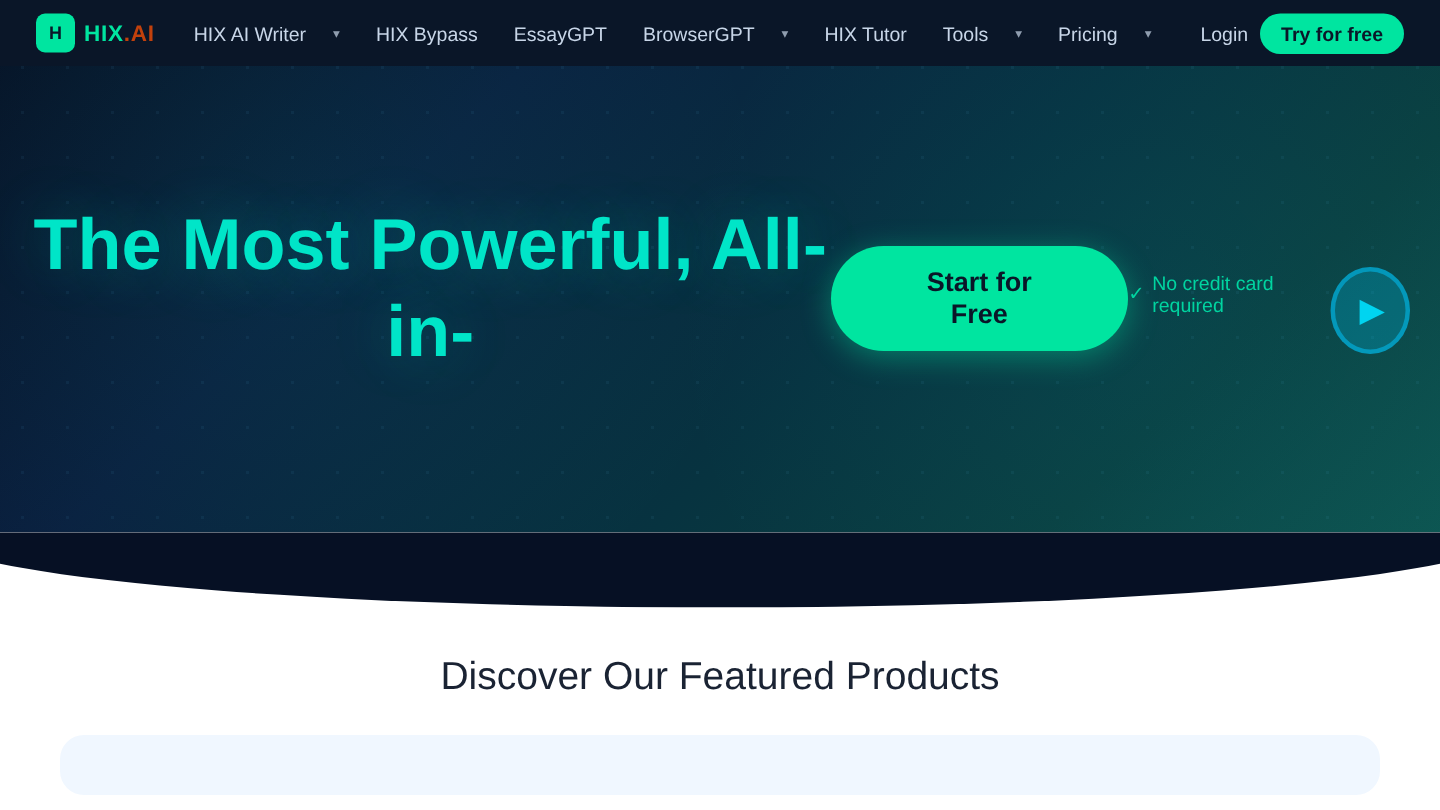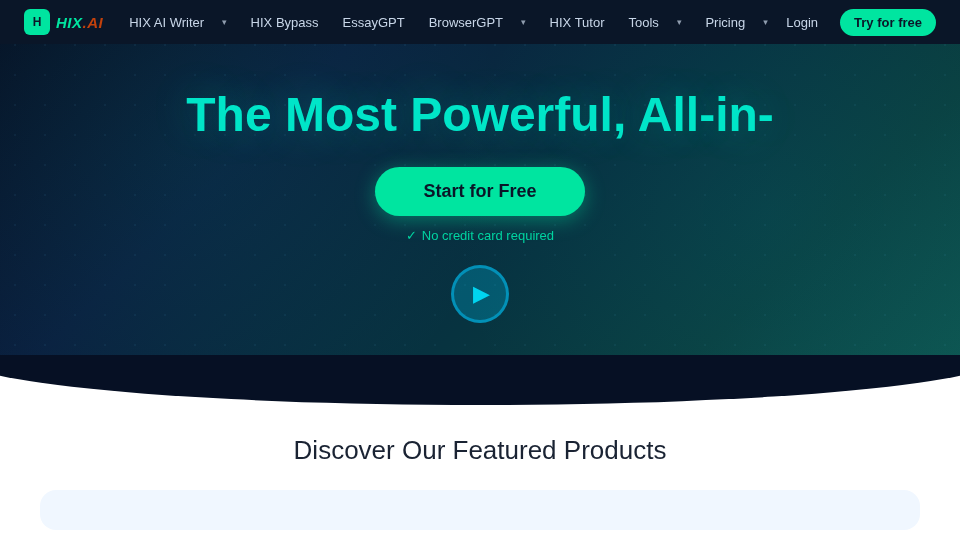--- a/index.html
+++ b/index.html
@@ -39,40 +39,40 @@
       font-size: 12px;
       font-weight: 800;
       color: #0a1628;
     }
     .logo-text {
       color: #fff;
       font-size: 15px;
       font-weight: 700;
       letter-spacing: 0.5px;
     }
-    .logo-text span { color: #00e5a0; font-style: italic; }
+    .logo-text span { color: #00e5a0; }
     .nav-item {
       color: #c8d6e8;
       font-size: 13px;
       padding: 0 10px;
       height: 44px;
       display: flex;
       align-items: center;
       gap: 18px;
       cursor: pointer;
       white-space: nowrap;
     }
     .nav-chevron {
       font-size: 9px;
       opacity: 0.7;
     }
     .navbar-right {
       display: flex;
       align-items: center;
-      gap: 14px;
+      gap: 0;
     }
     .login-btn {
       color: #c8d6e8;
       font-size: 13px;
       cursor: pointer;
       padding: 0 8px;
     }
     .try-btn {
       background: #00e5a0;
       color: #0a1628;
@@ -113,21 +113,20 @@
       top: 0; left: 0; right: 0; bottom: 0;
       background-image: radial-gradient(circle, rgba(100,200,255,0.15) 1px, transparent 1px);
       background-size: 30px 30px;
       pointer-events: none;
       opacity: 0.4;
     }
     .hero-content {
       position: relative;
       z-index: 2;
       display: flex;
-      flex-direction: column;
       align-items: center;
       padding: 30px 20px 20px;
     }
     .hero-title {
       font-size: 48px;
       font-weight: 800;
       color: #00e5c8;
       text-align: center;
       line-height: 1.2;
       max-width: 700px;

